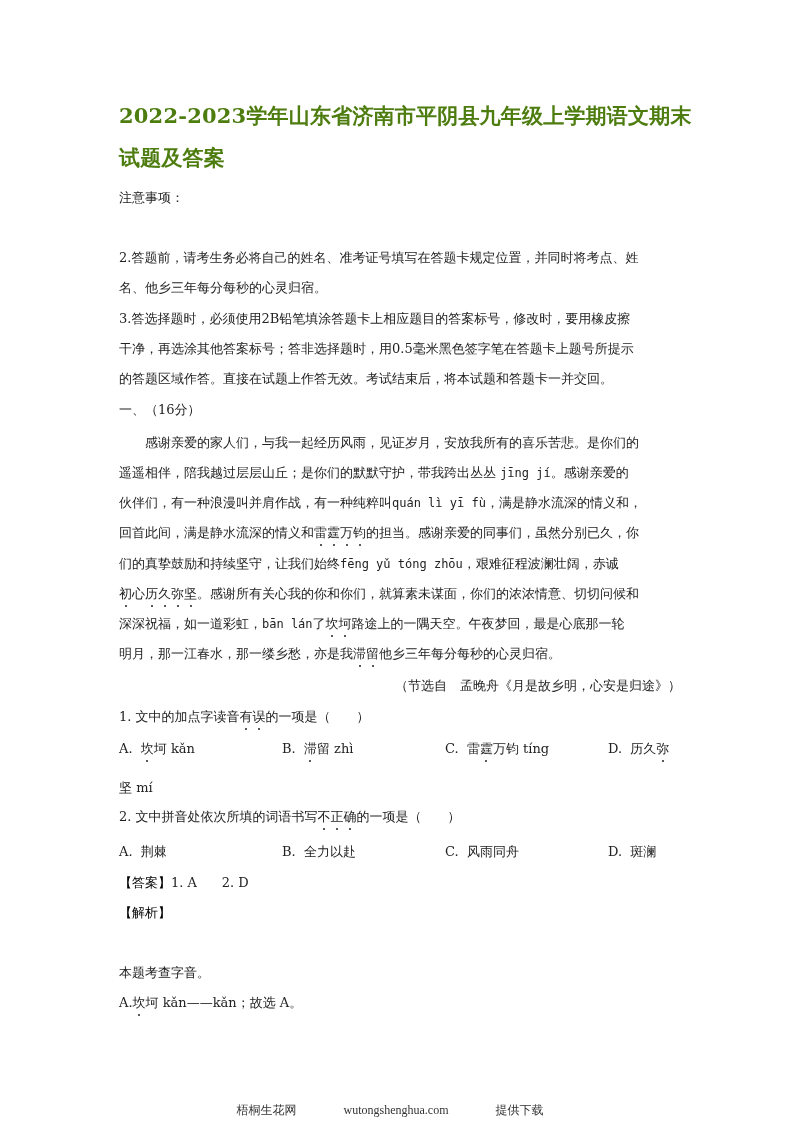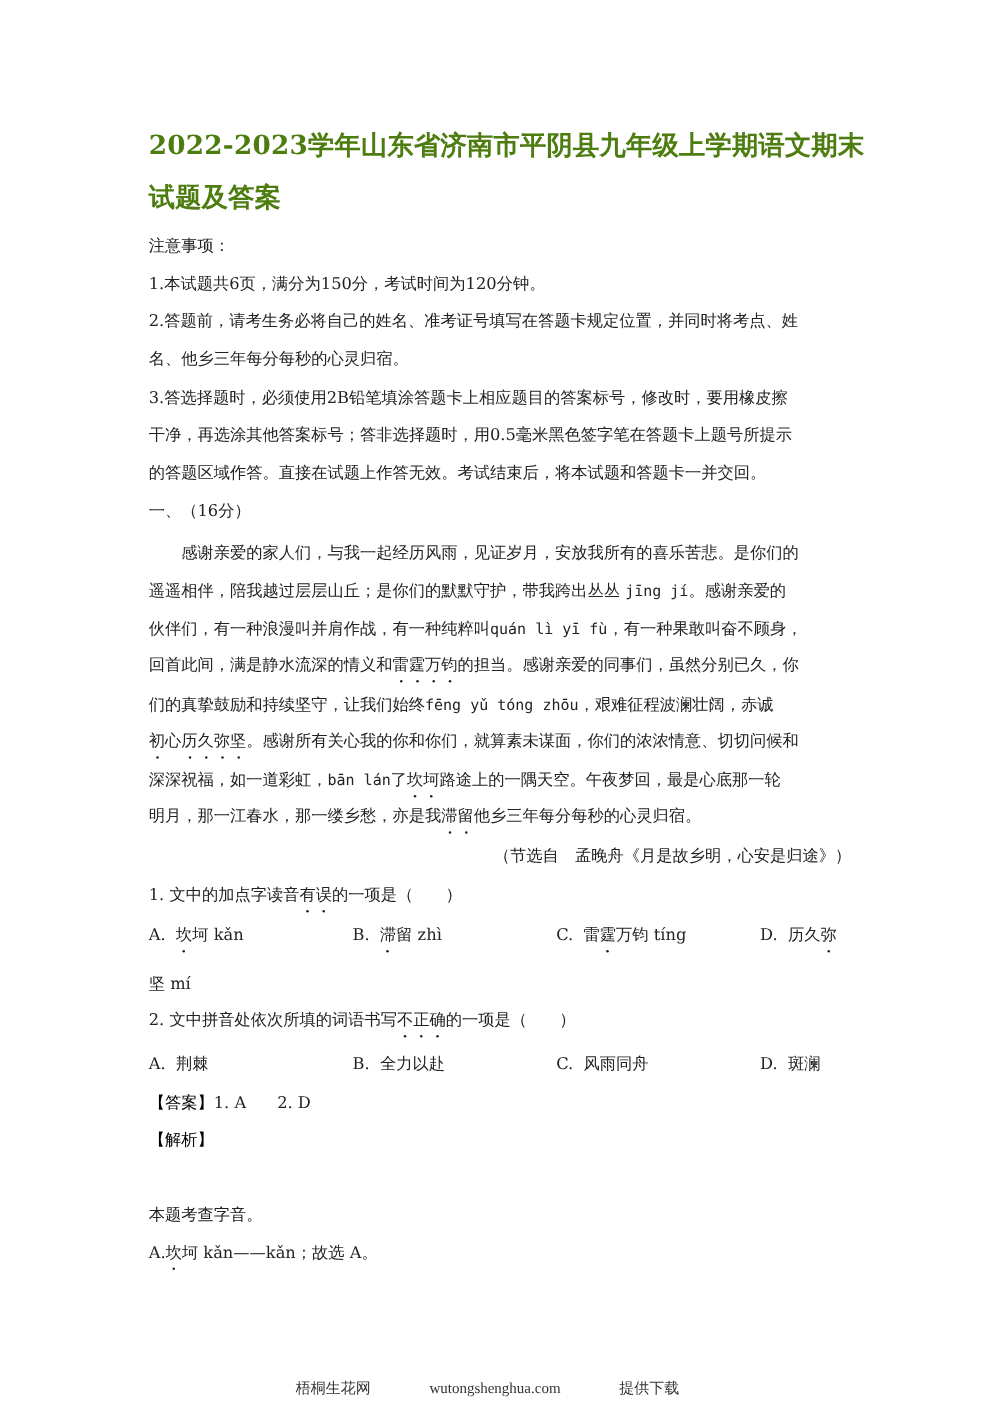--- a/index.html
+++ b/index.html
@@ -24,38 +24,37 @@
 </style>
 </head>
 <body>
 
 <div class="page">
 
   <div class="title" style="top:103px;">2022-2023学年山东省济南市平阴县九年级上学期语文期末</div>
   <div class="title" style="top:145px;">试题及答案</div>
 
   <div class="line" style="top:189px;">注意事项：</div>
-  <div class="line" style="top:219px;">1.本试题共6页，满分为150分，考试时间为120分钟。</div>
   <div class="line" style="top:249px;">2.答题前，请考生务必将自己的姓名、准考证号填写在答题卡规定位置，并同时将考点、姓</div>
   <div class="line" style="top:279px;">名、他乡三年每分每秒的心灵归宿。</div>
   <div class="line" style="top:310px;">3.答选择题时，必须使用2B铅笔填涂答题卡上相应题目的答案标号，修改时，要用橡皮擦</div>
   <div class="line" style="top:340px;">干净，再选涂其他答案标号；答非选择题时，用0.5毫米黑色签字笔在答题卡上题号所提示</div>
   <div class="line" style="top:370px;">的答题区域作答。直接在试题上作答无效。考试结束后，将本试题和答题卡一并交回。</div>
 
   <div class="line" style="top:401px;">一、（16分）</div>
 
   <div class="line indent" style="top:434px;">感谢亲爱的家人们，与我一起经历风雨，见证岁月，安放我所有的喜乐苦悲。是你们的</div>
 
   <div class="line" style="top:464px;">
     <span>遥遥相伴，陪我越过层层山丘；是你们的默默守护，带我跨出丛丛</span>
     <span class="py">jīng   jí</span><span>。感谢亲爱的</span>
   </div>
 
   <div class="line" style="top:494px;">
-    <span>伙伴们，有一种浪漫叫并肩作战，有一种纯粹叫</span><span class="py">quán  lì yī fù</span><span>，有一种果敢叫奋不顾身，</span>
+    <span>伙伴们，有一种浪漫叫并肩作战，有一种纯粹叫</span><span class="py">quán  lì yī fù</span><span>，满是静水流深的情义和，</span>
   </div>
 
   <div class="line" style="top:524px;">
     <span>回首此间，满是静水流深的情义和</span><span class="dot">雷</span><span class="dot">霆</span><span class="dot">万</span><span class="dot">钧</span><span>的担当。感谢亲爱的同事们，虽然分别已久，你</span>
   </div>
 
   <div class="line" style="top:555px;">
     <span>们的真挚鼓励和持续坚守，让我们始终</span><span class="py">fēng   yǔ   tóng   zhōu</span><span>，艰难征程波澜壮阔，赤诚</span>
   </div>
 

